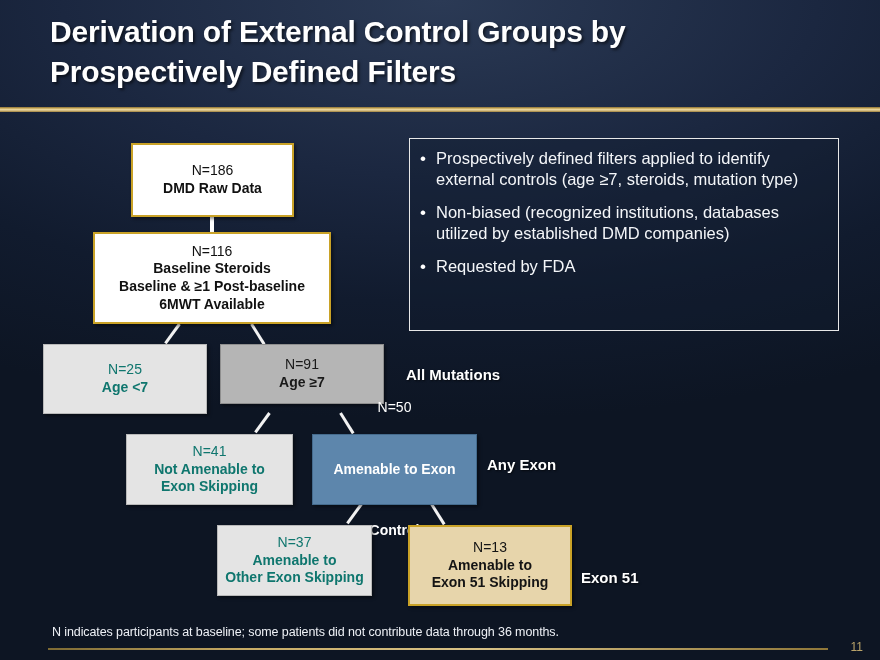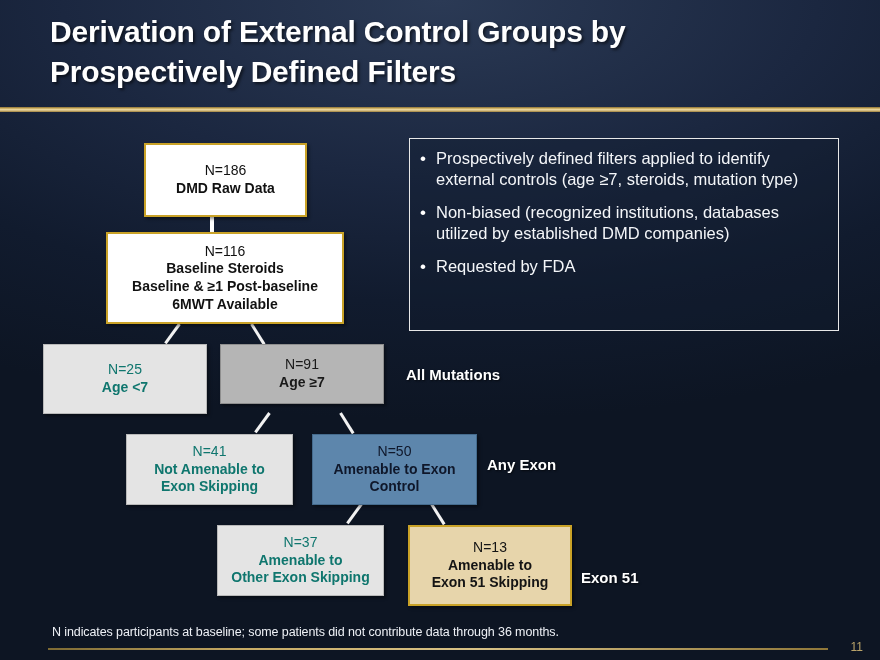--- a/index.html
+++ b/index.html
@@ -64,39 +64,39 @@
   }
   .fbox .n-line { font-weight: normal; }
   .fbox .lbl-line { font-weight: bold; }
 
   
   .v-white {
     background: #ffffff;
     border: 2px solid #c9a227;
     color: #111111;
     box-shadow: 2px 2px 3px rgba(0,0,0,0.45);
-    margin-left: 13px;
   }
   .v-litegray {
     background: #e4e4e4;
     border: 1px solid #b9b9b9;
     color: #0f766e;
     box-shadow: 2px 2px 3px rgba(0,0,0,0.4);
   }
   .v-gray {
     background: #b5b5b5;
     border: 1px solid #8e8e8e;
     color: #1a1a1a;
     box-shadow: 2px 2px 3px rgba(0,0,0,0.4);
   }
   .v-blue {
     background: #5d86ac;
     border: 1px solid #456b8d;
-    color: #0f172a;
-    box-shadow: 2px 2px 3px rgba(0,0,0,0.4);
+    color: #ffffff;
+    box-shadow: 2px 2px 3px rgba(0,0,0,0.4);
+    gap: 44px;
   }
   .v-tan {
     background: #e7d5ab;
     border: 2px solid #c9a227;
     color: #141414;
     box-shadow: 2px 2px 3px rgba(0,0,0,0.4);
   }
 
   
   .conn {
@@ -234,21 +234,21 @@
   </div>
 
   <div class="fbox v-blue" style="left:312px; top:434px; width:165px; height:71px;">
     <div class="n-line">N=50</div>
     <div class="lbl-line">Amenable to Exon</div>
     <div class="lbl-line">Control</div>
   </div>
 
   <div class="side-label" style="left:487px; top:456px;">Any Exon</div>
 
-  <div class="fbox v-litegray" style="left:217px; top:525px; width:167px; height:71px;">
+  <div class="fbox v-litegray" style="left:217px; top:525px; width:155px; height:71px;">
     <div class="n-line">N=37</div>
     <div class="lbl-line">Amenable to</div>
     <div class="lbl-line">Other Exon Skipping</div>
   </div>
 
   <div class="fbox v-tan" style="left:408px; top:525px; width:164px; height:81px;">
     <div class="n-line">N=13</div>
     <div class="lbl-line">Amenable to</div>
     <div class="lbl-line">Exon 51 Skipping</div>
   </div>

